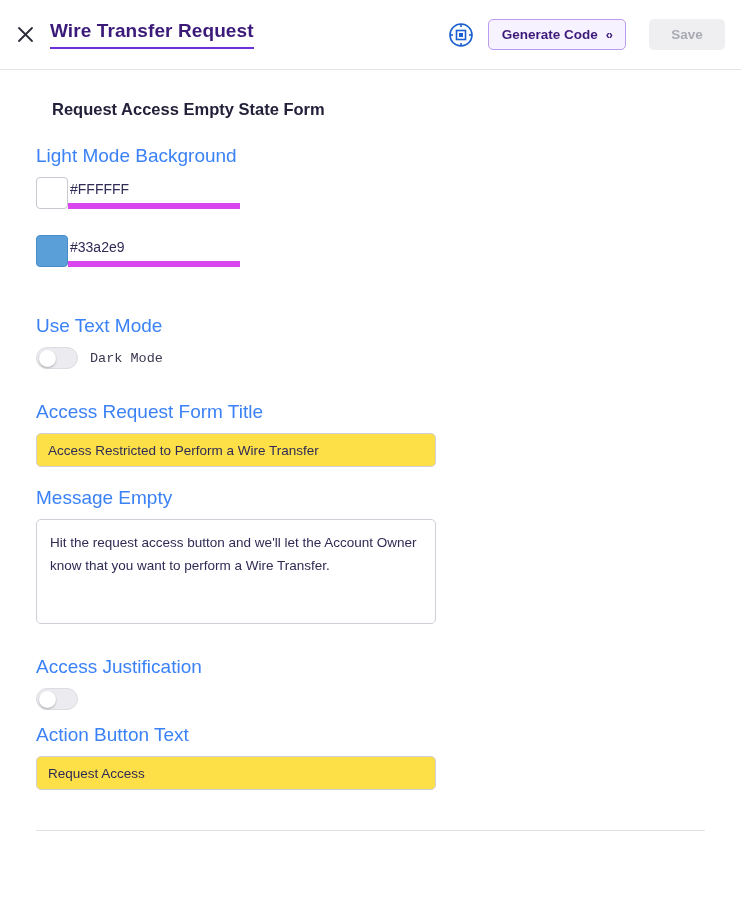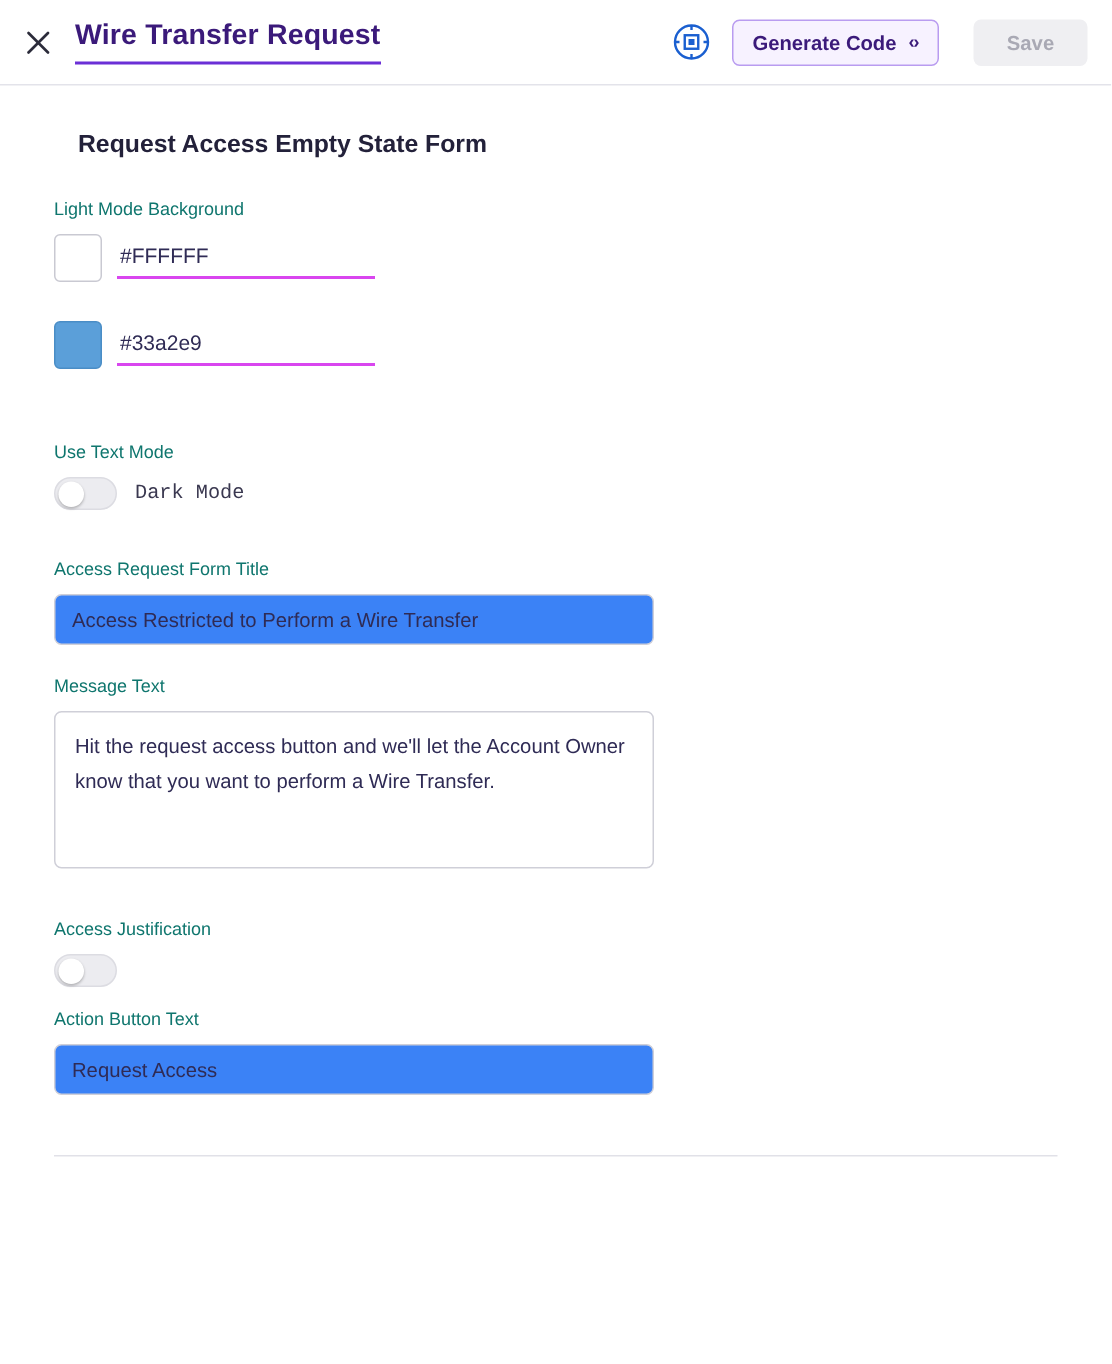--- a/index.html
+++ b/index.html
@@ -15,21 +15,21 @@
   .app {
     width: 741px;
     height: 909px;
     position: relative;
     overflow: hidden;
     background: #ffffff;
   }
 
   
   .header {
-    height: 57px;
+    height: 70px;
     border-bottom: 1px solid #e3e3ea;
     display: flex;
     align-items: center;
     padding: 0 16px 0 10px;
     background: #ffffff;
   }
   .close-btn {
     width: 30px;
     height: 30px;
     display: flex;
@@ -104,44 +104,43 @@
   .content {
     padding: 30px 36px 0 36px;
   }
   .section-title {
     font-size: 16.5px;
     font-weight: bold;
     color: #23213a;
     margin: 0 0 26px 16px;
   }
   .field-label {
-    font-size: 12px;
-    color: #0f766e;
+    font-size: 19px;
+    color: #3b82f6;
     margin-bottom: 10px;
   }
 
   
   .color-row {
     display: flex;
     align-items: center;
     margin-bottom: 26px;
   }
   .swatch {
     width: 32px;
     height: 32px;
     border-radius: 4px;
     border: 1px solid #c9c9d2;
     flex: 0 0 auto;
     cursor: pointer;
   }
   .color-input {
-    margin-left: 10px;
     width: 172px;
     border: none;
-    border-bottom: 2px solid #d946ef;
+    border-bottom: 6px solid #d946ef;
     font-size: 14px;
     color: #2f2b55;
     padding: 4px 2px 6px 2px;
     background: transparent;
     font-family: "Liberation Sans", sans-serif;
     outline: none;
   }
 
   .group { margin-bottom: 0; }
   .gap-lg { height: 22px; }
@@ -181,21 +180,21 @@
 
   
   .text-input {
     width: 400px;
     height: 32px;
     border: 1px solid #cfcfd8;
     border-radius: 5px;
     padding: 16px 11px;
     font-size: 13.5px;
     color: #2f2b55;
-    background: #3b82f6;
+    background: #fde047;
     font-family: "Liberation Sans", sans-serif;
     outline: none;
   }
   .textarea {
     width: 400px;
     height: 105px;
     border: 1px solid #cfcfd8;
     border-radius: 5px;
     padding: 11px 13px;
     font-size: 13.5px;
@@ -294,21 +293,21 @@
     <div style="height:32px"></div>
 
     <div class="group">
       <div class="field-label">Access Request Form Title</div>
       <input class="text-input" type="text" value="Access Restricted to Perform a Wire Transfer" style="">
     </div>
 
     <div class="spacer-20"></div>
 
     <div class="group">
-      <div class="field-label">Message Text</div>
+      <div class="field-label">Message Empty</div>
       <textarea class="textarea" style="">Hit the request access button and we'll let the Account Owner know that you want to perform a Wire Transfer.</textarea>
     </div>
 
     <div class="spacer-28"></div>
 
     <div class="group">
       <div class="field-label">Access Justification</div>
       <div class="toggle-row">
         <div class="toggle">
           <div class="knob"></div>

